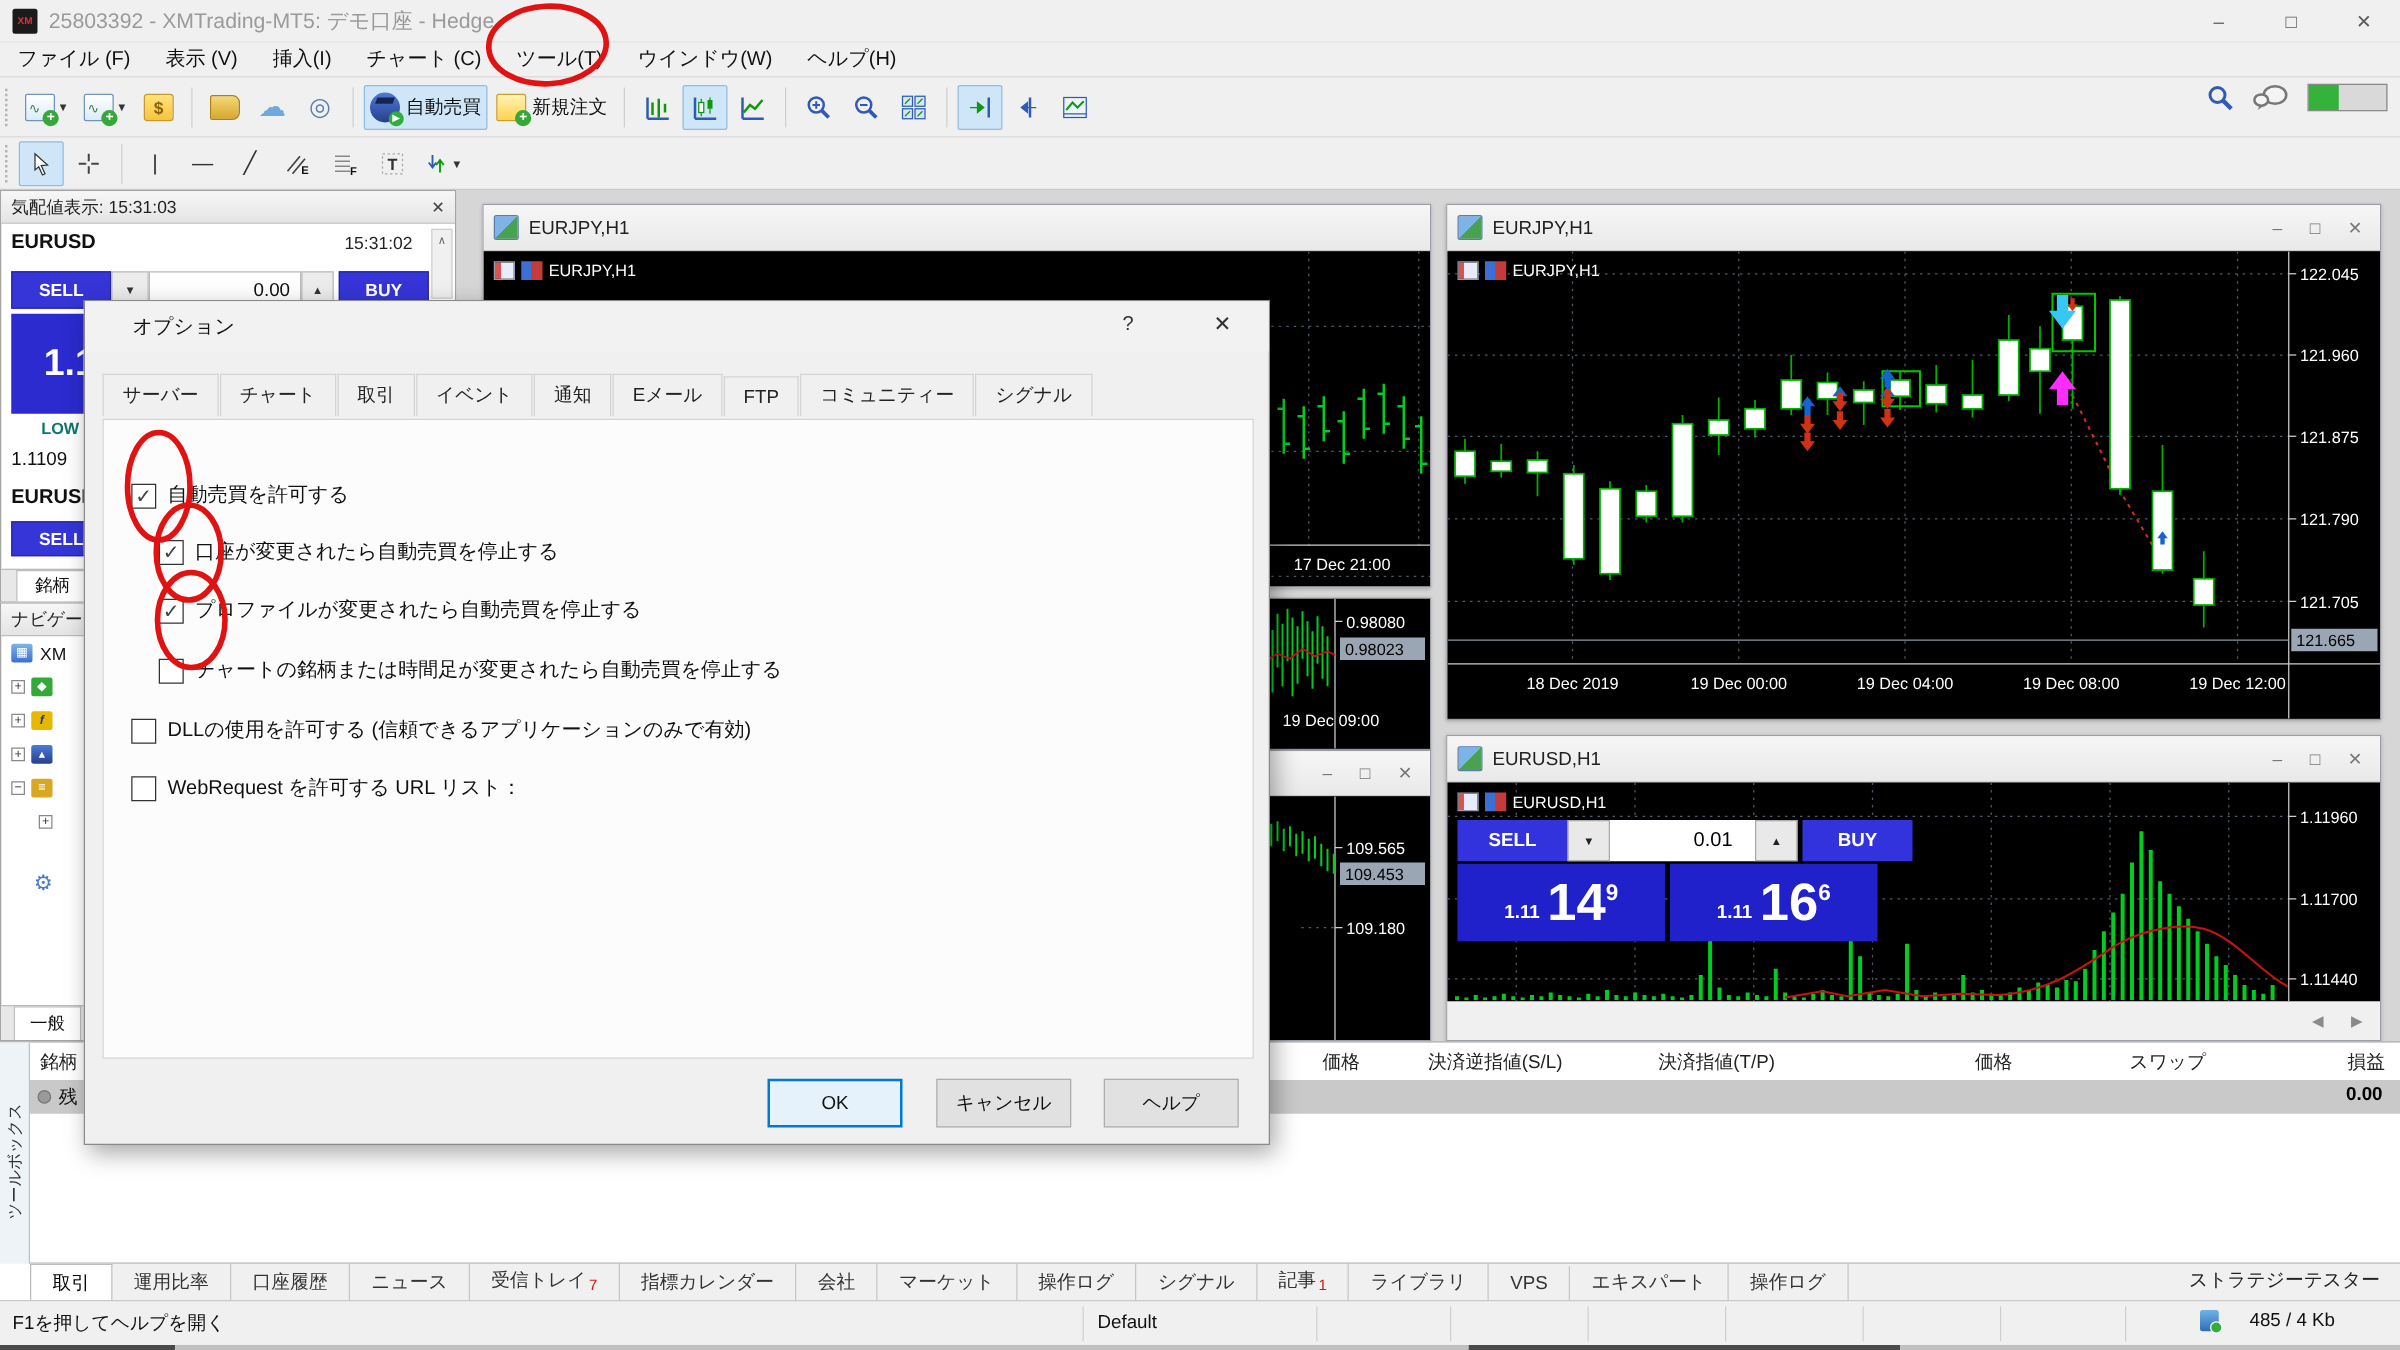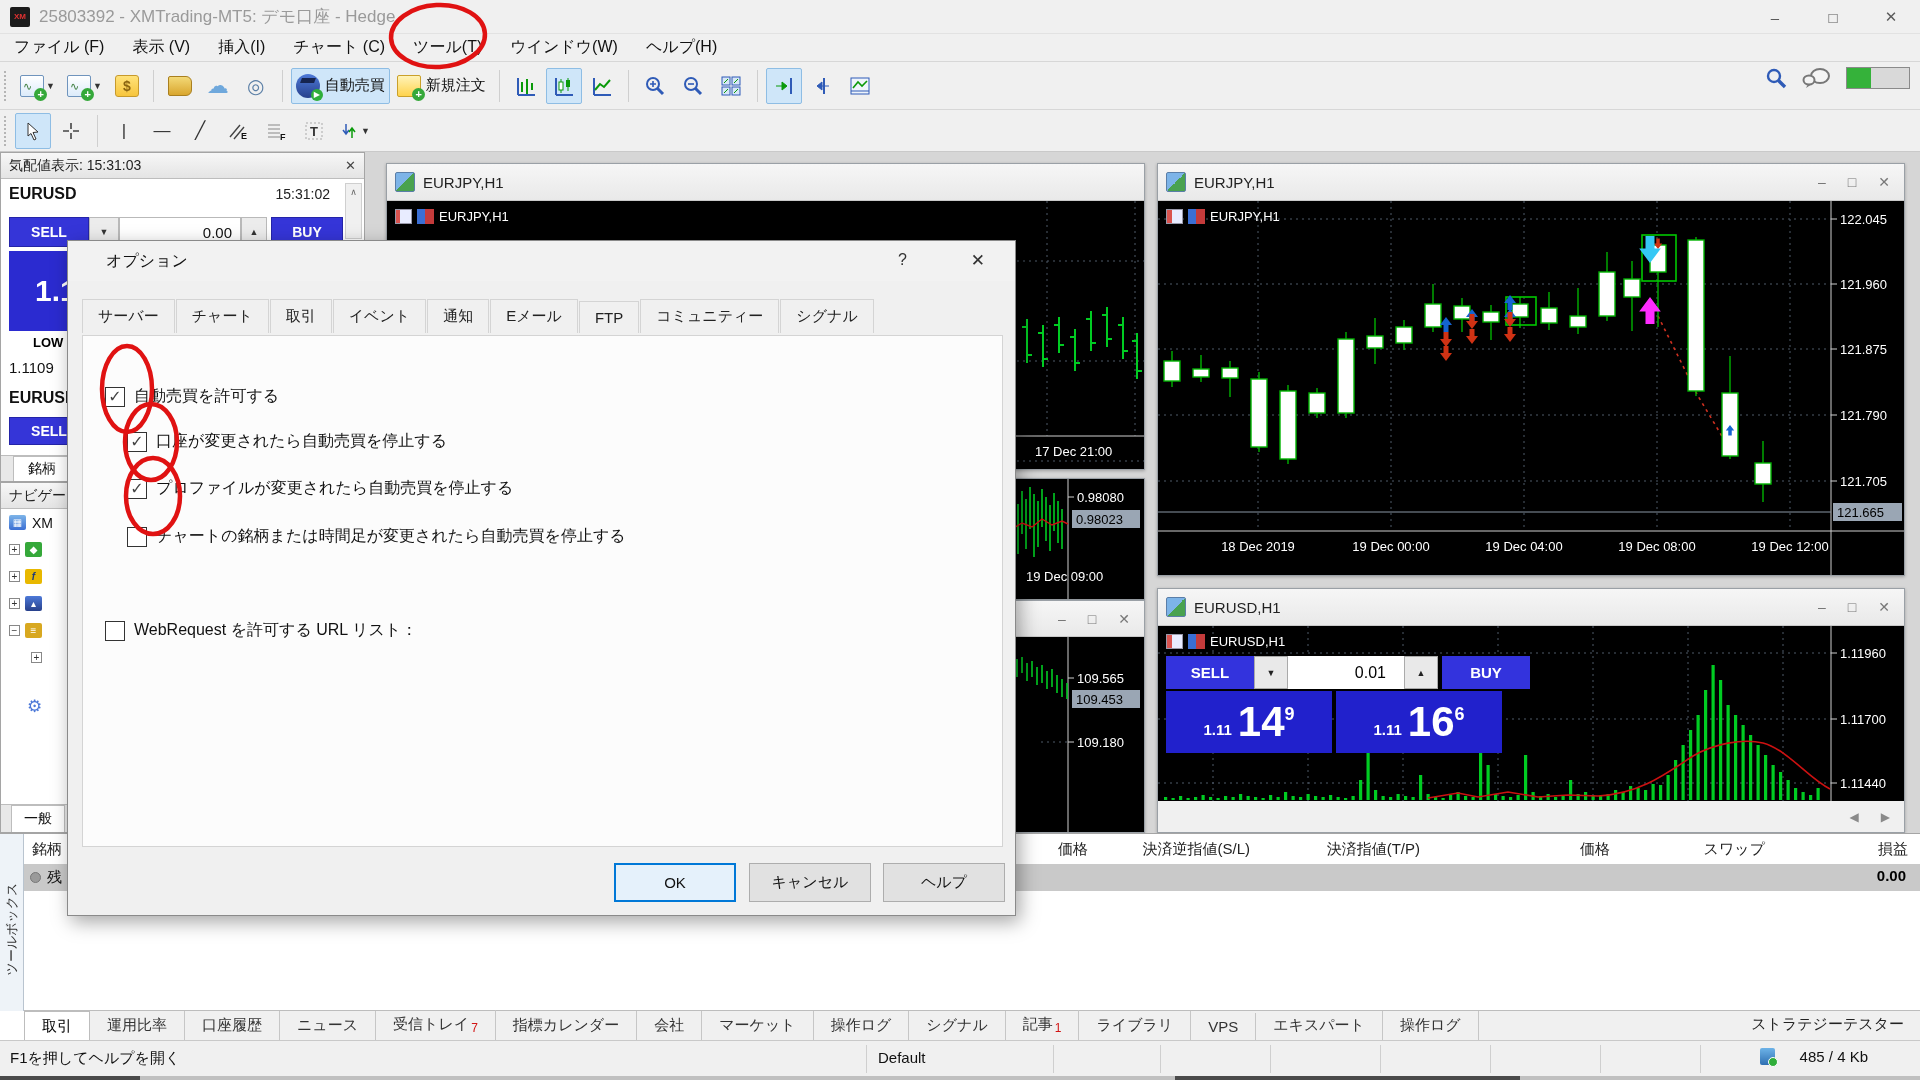--- a/index.html
+++ b/index.html
@@ -54,21 +54,21 @@
 #mw-scroll{position:absolute;right:2px;top:30px;width:17px;height:56px;background:#f0f0f0;border:1px solid #cfcfcf;text-align:center;font-size:9px;color:#666;line-height:16px}
 .btn-blue{background:#3535d8;color:#fff;font-weight:bold;display:flex;align-items:center;justify-content:center;border:1px solid #2424a8;font-size:14px}
 #mw-trade{position:absolute;left:8px;top:64px;height:30px;display:flex}
 #mw-sell{width:80px}
 #mw-dd{width:30px;background:#ececec;border:1px solid #b9b9b9;font-size:9px;display:flex;align-items:center;justify-content:center;color:#333}
 #mw-vol{width:122px;background:#fff;border:1px solid #b9b9b9;display:flex;align-items:center;justify-content:flex-end;padding-right:8px;font-size:15px}
 #mw-up{width:26px;background:#ececec;border:1px solid #b9b9b9;font-size:9px;display:flex;align-items:center;justify-content:center;color:#333}
 #mw-buy{width:72px;margin-left:4px}
 #mw-big{position:absolute;left:8px;top:98px;width:330px;height:80px;background:#2b2bd0;color:#fff;display:flex;align-items:center}
 #mw-big .bp{font-size:30px;font-weight:bold;margin-left:26px}
-#mw-low{position:absolute;left:32px;top:182px;font-size:13px;font-weight:bold;color:#000000}
+#mw-low{position:absolute;left:32px;top:182px;font-size:13px;font-weight:bold;color:#0f766e}
 #mw-bid2{position:absolute;left:8px;top:206px;font-size:15px}
 #mw-sym2{position:absolute;left:8px;top:236px;font-weight:bold;font-size:16px}
 #mw-sell2{position:absolute;left:8px;top:264px;width:80px;height:28px}
 #mw-tabs{position:absolute;left:0;bottom:0;width:100%;height:26px;background:#e8e8e8;border-top:1px solid #bdbdbd;display:flex;align-items:flex-end}
 #mw-tab1{background:#fff;border:1px solid #bdbdbd;border-bottom:none;padding:3px 14px;font-size:14px;margin-left:12px}
 #nav{left:0;top:482px;width:365px;height:351px}
 .tree-row{display:flex;align-items:center;height:27px;padding-left:8px;font-size:14px}
 .exp{width:11px;height:11px;border:1px solid #888;background:#fff;font-size:10px;line-height:9px;text-align:center;color:#333;margin-right:5px}
 .tico{width:17px;height:15px;border-radius:2px;margin-right:6px;font-size:10px;color:#fff;text-align:center;line-height:15px;font-weight:bold}
 #nav-tab{position:absolute;left:0;bottom:0;width:100%;height:28px;background:#e8e8e8;border-top:1px solid #bdbdbd}
@@ -114,21 +114,21 @@
 #dlg-tabs{position:absolute;left:14px;top:58px;display:flex;align-items:flex-end}
 .dtab{padding:7px 15px;font-size:15px;background:#f0f0f0;border:1px solid #d4d4d4;border-bottom:none;margin-right:1px;color:#222}
 .dtab.active{background:#fcfcfc;padding:10px 17px;border-color:#c6c6c6;position:relative;z-index:2}
 #dlg-page{position:absolute;left:14px;top:94px;width:921px;height:512px;background:#fcfcfc;border:1px solid #d4d4d4;z-index:1}
 .dlg-row{position:absolute;display:flex;align-items:center}
 .cb{width:20px;height:20px;background:#fff;border:1.5px solid #333;display:flex;align-items:center;justify-content:center;font-size:16px;font-weight:bold;color:#444;margin-right:9px}
 .dlg-row .lbl{font-size:16px;color:#111}
 #url-box{position:absolute;left:55px;top:418px;width:845px;height:175px;background:#f1f1f1;border:1px solid #b7b7b7}
 #url-hint{display:flex;align-items:center;gap:9px;padding:12px 14px;font-size:15px;color:#222}
 #url-plus{width:16px;height:16px;border-radius:50%;background:#2fae3a;color:#fff;font-size:12px;font-weight:bold;text-align:center;line-height:16px}
-.dbtn{position:absolute;top:622px;width:122px;height:39px;background:#e1e1e1;border:1px solid #adadad;font-size:15px;display:flex;align-items:center;justify-content:center}
+.dbtn{position:absolute;top:622px;width:108px;height:39px;background:#e1e1e1;border:1px solid #adadad;font-size:15px;display:flex;align-items:center;justify-content:center}
 #btn-ok{left:546px;border:2px solid #0078d7;background:#e5f1fb}
 #btn-cancel{left:681px}
 #btn-help{left:815px}
 
 #toolbox{left:0;top:833px;width:1920px;height:207px;background:#fff;border-top:1px solid #a5a5a5}
 #tbx-side{position:absolute;left:0;top:0;width:24px;height:177px;background:#eef3f8;border-right:1px solid #b9c4cf}
 #tbx-side span{position:absolute;left:-38px;top:86px;width:100px;transform:rotate(-90deg);font-size:13px;color:#333;text-align:center}
 .tbx-col{position:absolute;top:6px;font-size:15px;color:#222}
 #tbx-grayrow{position:absolute;left:24px;top:30px;width:1896px;height:27px;background:#c9c9c9;display:flex;align-items:center}
 #tbx-grayrow .dot{width:11px;height:11px;border-radius:50%;background:#9a9a9a;border:1px solid #777;margin:0 6px 0 6px}
@@ -913,20 +913,24 @@
       <span class="lbl">口座が変更されたら自動売買を停止する</span>
     </div>
     <div class="dlg-row" style="top: 237px; left: 59px; z-index: 3;">
       <span class="cb">✓</span>
       <span class="lbl">プロファイルが変更されたら自動売買を停止する</span>
     </div>
     <div class="dlg-row" style="top: 285px; left: 59px; z-index: 3;">
       <span class="cb"></span>
       <span class="lbl">チャートの銘柄または時間足が変更されたら自動売買を停止する</span>
     </div>
+    <div class="dlg-row" style="top: 333px; left: 37px; z-index: 3;">
+      <span class="cb"></span>
+      <span class="lbl">DLLの使用を許可する (信頼できるアプリケーションのみで有効)</span>
+    </div>
     <div class="dlg-row" style="top: 379px; left: 37px; z-index: 3;">
       <span class="cb"></span>
       <span class="lbl">WebRequest を許可する URL リスト：</span>
     </div>
   </div>
 
 <svg id="annot" class="abs" width="1920" height="1080" viewBox="0 0 1920 1080">
   <ellipse cx="438" cy="36" rx="47" ry="31" fill="none" stroke="#e01212" stroke-width="4.5" transform="rotate(-3 438 36)"></ellipse>
   <ellipse cx="127" cy="389" rx="25" ry="43" fill="none" stroke="#e01212" stroke-width="4.5"></ellipse>
   <ellipse cx="151" cy="442" rx="26" ry="38" fill="none" stroke="#e01212" stroke-width="4.5"></ellipse>

